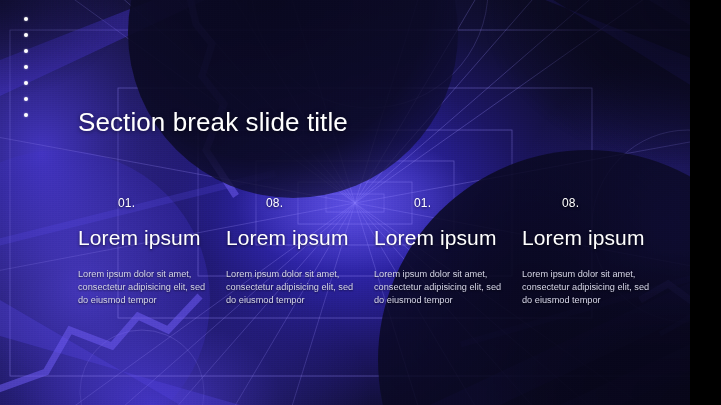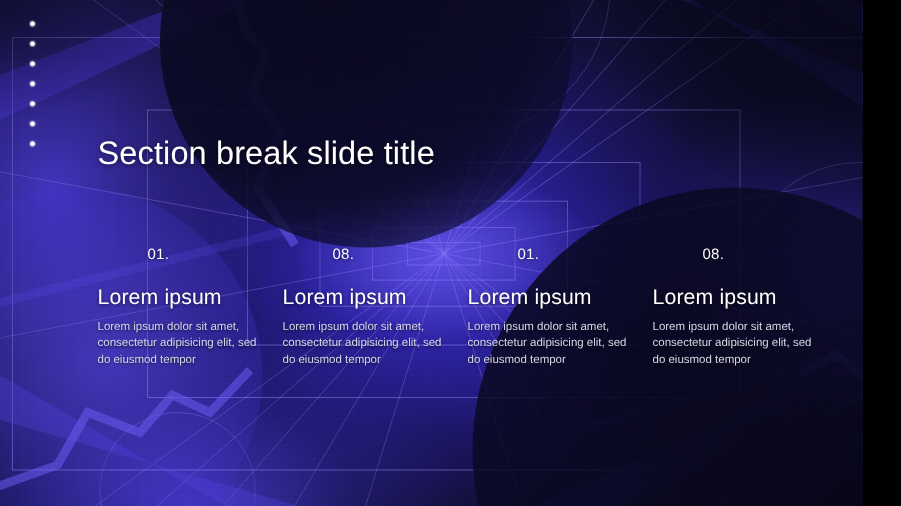--- a/index.html
+++ b/index.html
@@ -98,26 +98,26 @@
   .col{width:148px;}
   .col-num{
     font-size:12px;font-weight:400;color:#ffffff;
     letter-spacing:.2px;
     line-height:20px;
     text-shadow:0 1px 3px rgba(0,0,0,.6);
     padding-left:40px;
   }
   .col-head{
     margin-top:15px;
-    font-size:17px;font-weight:400;color:#ffffff;
+    font-size:21px;font-weight:400;color:#ffffff;
     letter-spacing:.1px;line-height:20px;
     text-shadow:0 1px 3px rgba(0,0,0,.6);
   }
   .col-body{
-    margin-top:7px;
+    margin-top:20px;
     font-size:9.2px;line-height:13.2px;
     color:#d6d6e8;
     width:130px;
     text-shadow:0 1px 2px rgba(0,0,0,.6);
   }
 
   
   .grain{
     opacity:.055;
     background-image:

